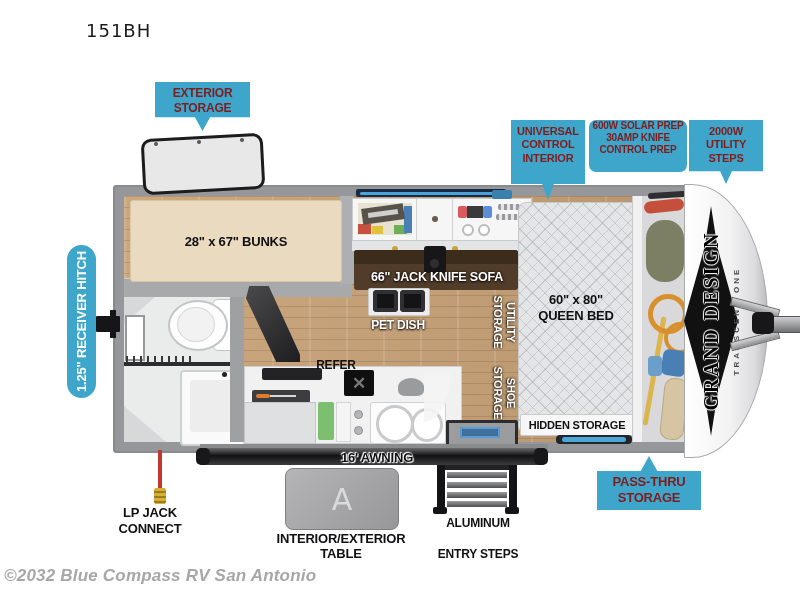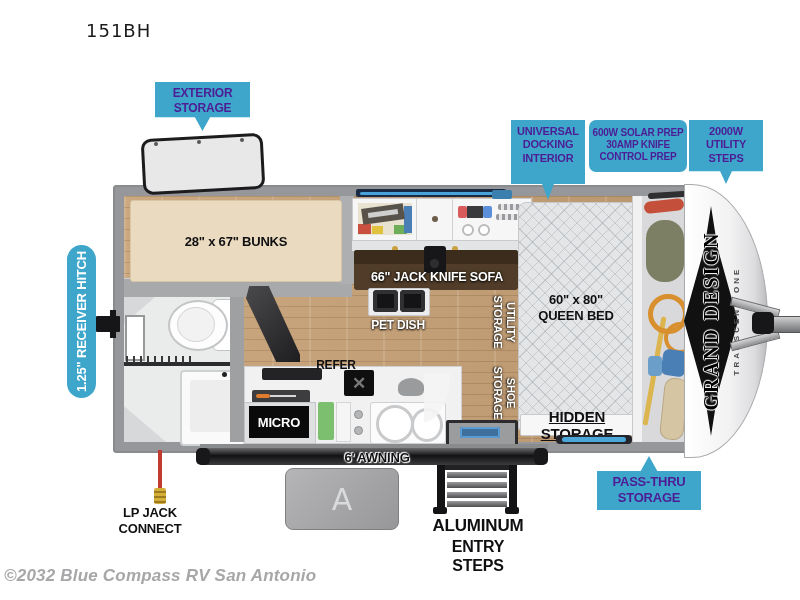--- a/index.html
+++ b/index.html
@@ -1,20 +1,20 @@
 <!DOCTYPE html>
 <html><head>
 <meta charset="utf-8">
 <style>
   html,body{margin:0;padding:0;background:#fff;}
   #canvas{position:relative;width:800px;height:600px;background:#fff;overflow:hidden;
           font-family:"Liberation Sans",sans-serif;}
   .abs{position:absolute;}
   
-  .callout{position:absolute;background:#3fa6cb;color:#4c1d95;font-weight:bold;text-align:center;
+  .callout{position:absolute;background:#3fa6cb;color:#7f1d1d;font-weight:bold;text-align:center;
            letter-spacing:-0.2px;}
   .co-line{display:block;line-height:1.22;}
   .pointer-down{clip-path:polygon(0 0,100% 0,100% 72%,58% 72%,50% 100%,42% 72%,0 72%);}
   .pointer-down3{clip-path:polygon(0 0,100% 0,100% 80%,58% 80%,50% 100%,42% 80%,0 80%);}
   .pointer-up{clip-path:polygon(0 28%,42% 28%,50% 0,58% 28%,100% 28%,100% 100%,0 100%);}
   .rounded{border-radius:7px;}
   
   .lbl{position:absolute;font-weight:bold;color:#101012;text-align:center;letter-spacing:-0.2px;}
   .lbl-w{color:#fff;text-shadow:0 1px 2px rgba(0,0,0,.9),0 0 3px rgba(0,0,0,.75);}
   .lbl-outline{text-shadow:0 0 2px #fff,0 0 2px #fff,1px 1px 1px #fff,-1px -1px 1px #fff;}
@@ -103,21 +103,21 @@
   </div>
 
   <div class="abs" style="left:518px;top:202px;width:116px;height:230px;background-color:#e3e5e6;border:1px solid #c6c8ca;border-radius:8px 0 0 8px;
               background-image:repeating-linear-gradient(45deg,rgba(155,160,166,.38) 0 1px,rgba(0,0,0,0) 1px 9px),
               repeating-linear-gradient(-45deg,rgba(155,160,166,.38) 0 1px,rgba(0,0,0,0) 1px 9px);"></div>
   <div class="abs" style="left:518px;top:292px;width:116px;text-align:center;line-height:1.25;">
     <span class="co-line lbl" style="position:static;font-size:13px;">60" x 80"</span>
     <span class="co-line lbl" style="position:static;font-size:13px;">QUEEN BED</span>
   </div>
   <div class="abs flexc" style="left:520px;top:414px;width:112px;height:20px;background:#f7f7f8;border:1px solid #c9cacc;border-radius:2px;">
-    <span class="lbl" style="position:static;font-size:15px;text-decoration:underline;">HIDDEN STORAGE</span>
+    <span class="lbl" style="position:static;font-size:11px;">HIDDEN STORAGE</span>
   </div>
   <div class="abs" style="left:556px;top:435px;width:76px;height:9px;background:#23252a;border-radius:4px;"></div>
   <div class="abs" style="left:562px;top:437px;width:64px;height:5px;background:#4aa7d8;border-radius:3px;"></div>
 
   <div class="abs" style="left:632px;top:196px;width:10px;height:246px;background:#f1f1f2;border-left:1px solid #c9cacc;"></div>
   <div class="abs" style="left:642px;top:196px;width:44px;height:246px;background:#d9d9db;"></div>
   <div class="abs" style="left:648px;top:192px;width:38px;height:6px;background:#2f2f31;border-radius:3px;transform:rotate(-4deg);"></div>
   <div class="abs" style="left:644px;top:200px;width:40px;height:12px;background:#c4503c;border-radius:6px;transform:rotate(-6deg);"></div>
   <div class="abs" style="left:646px;top:220px;width:38px;height:62px;background:#7c7f63;border-radius:18px;"></div>
   <div class="abs" style="left:652px;top:316px;width:5px;height:110px;background:#dcb54e;border-radius:2px;transform:rotate(10deg);"></div>
@@ -129,23 +129,20 @@
 
   <div class="abs" style="left:244px;top:366px;width:216px;height:76px;background:#f1f1f2;border:1px solid #cfd0d2;"></div>
   <div class="abs" style="left:262px;top:368px;width:60px;height:12px;background:#232325;border-radius:2px;"></div>
   <div class="abs" style="left:252px;top:390px;width:58px;height:13px;background:#3d3d3f;border-radius:2px;"></div>
   <div class="abs" style="left:256px;top:394px;width:14px;height:4px;background:#e07c2e;border-radius:2px;"></div>
   <div class="abs" style="left:270px;top:395px;width:26px;height:2px;background:#d8d8da;"></div>
   <div class="abs lbl" style="left:312px;top:358px;width:48px;font-size:12px;">REFER</div>
   <div class="abs flexc" style="left:344px;top:370px;width:30px;height:26px;background:#0f0f10;border-radius:2px;color:#77787a;font-size:17px;font-weight:bold;">✕</div>
   <div class="abs" style="left:398px;top:378px;width:26px;height:18px;background:#9a9b9d;border-radius:50% 50% 30% 30%;"></div>
   <div class="abs" style="left:244px;top:402px;width:70px;height:40px;background:#dfe0e2;border:1px solid #c4c5c7;"></div>
-  <div class="abs flexc" style="left:249px;top:406px;width:60px;height:32px;background:#0a0a0b;">
-    <span class="lbl" style="position:static;color:#fff;font-size:13px;">MICRO</span>
-  </div>
   <div class="abs" style="left:318px;top:402px;width:16px;height:38px;background:#7cbf6e;border-radius:2px;"></div>
   <div class="abs" style="left:336px;top:402px;width:13px;height:38px;background:#f5f5f6;border:1px solid #d5d5d7;"></div>
   <div class="abs" style="left:354px;top:410px;width:7px;height:7px;background:#b5b6b8;border-radius:50%;border:1px solid #8e8f91;"></div>
   <div class="abs" style="left:354px;top:426px;width:7px;height:7px;background:#b5b6b8;border-radius:50%;border:1px solid #8e8f91;"></div>
   <div class="abs" style="left:370px;top:402px;width:74px;height:40px;background:#fbfbfc;border:1px solid #cfd0d2;border-radius:3px;"></div>
   <div class="abs" style="left:376px;top:405px;width:32px;height:32px;background:#fff;border:3px solid #c9cacc;border-radius:50%;"></div>
   <div class="abs" style="left:411px;top:408px;width:26px;height:28px;background:#fff;border:3px solid #c9cacc;border-radius:50%;"></div>
 
   <div class="abs" style="left:424px;top:374px;width:26px;height:48px;background:#f4f4f5;border-radius:0 0 100% 0;opacity:.9;"></div>
   <div class="abs" style="left:446px;top:420px;width:66px;height:26px;background:#9b9c9e;border:3px solid #2c2c2e;border-radius:2px;"></div>
@@ -175,64 +172,65 @@
   <div class="abs" style="left:154px;top:142px;width:4px;height:4px;background:#555;border-radius:50%;"></div>
   <div class="abs" style="left:197px;top:140px;width:4px;height:4px;background:#555;border-radius:50%;"></div>
   <div class="abs" style="left:240px;top:138px;width:4px;height:4px;background:#555;border-radius:50%;"></div>
   <div class="callout pointer-down" style="left:155px;top:82px;width:95px;height:49px;font-size:12px;padding-top:4px;box-sizing:border-box;">
     <span class="co-line">EXTERIOR</span>
     <span class="co-line">STORAGE</span>
   </div>
 
   <div class="callout pointer-down3" style="left:511px;top:120px;width:74px;height:80px;font-size:11px;padding-top:5px;box-sizing:border-box;">
     <span class="co-line">UNIVERSAL</span>
-    <span class="co-line">DOCKING</span>
+    <span class="co-line">CONTROL</span>
     <span class="co-line">INTERIOR</span>
   </div>
-  <div class="callout rounded" style="left:589px;top:120px;width:98px;height:52px;font-size:10px;padding-top:7px;box-sizing:border-box;">
+  <div class="callout rounded" style="left:589px;top:120px;width:98px;height:52px;font-size:10px;padding-top:0;box-sizing:border-box;">
     <span class="co-line">600W SOLAR PREP</span>
     <span class="co-line">30AMP KNIFE</span>
     <span class="co-line">CONTROL PREP</span>
   </div>
   <div class="callout pointer-down3" style="left:689px;top:120px;width:74px;height:64px;font-size:11px;padding-top:5px;box-sizing:border-box;z-index:9;">
     <span class="co-line">2000W</span>
     <span class="co-line">UTILITY</span>
     <span class="co-line">STEPS</span>
   </div>
 
   <div class="abs" style="left:200px;top:444px;width:348px;height:6px;background:#8a8b8d;"></div>
   <div class="abs" style="left:196px;top:448px;width:352px;height:17px;border-radius:8px;background:linear-gradient(180deg,#6a6a6c,#121214 45%,#3c3c3e);z-index:5;"></div>
   <div class="abs" style="left:196px;top:448px;width:14px;height:17px;background:#18181a;border-radius:5px;z-index:5;"></div>
   <div class="abs" style="left:534px;top:448px;width:14px;height:17px;background:#18181a;border-radius:5px;z-index:5;"></div>
-  <div class="abs flexc lbl lbl-outline" style="left:322px;top:450px;width:110px;height:15px;font-size:13px;z-index:6;">6' AWNING</div>
+  <div class="abs flexc lbl lbl-outline" style="left:322px;top:450px;width:110px;height:15px;font-size:13px;z-index:6;">16' AWNING</div>
 
   <div class="abs" style="left:158px;top:450px;width:4px;height:40px;background:#c13a2d;"></div>
   <div class="abs" style="left:154px;top:488px;width:12px;height:16px;border-radius:2px;
               background:repeating-linear-gradient(180deg,#d4af37 0 3px,#9c7a1e 3px 5px);"></div>
   <div class="abs" style="left:108px;top:505px;width:84px;text-align:center;line-height:1.15;">
     <span class="co-line lbl" style="position:static;font-size:13px;">LP JACK</span>
     <span class="co-line lbl" style="position:static;font-size:13px;">CONNECT</span>
   </div>
 
   <div class="abs flexc" style="left:285px;top:468px;width:112px;height:60px;background:linear-gradient(135deg,#b5b5b7,#97979a);border:1px solid #7e7f81;border-radius:8px;">
     <span style="font-size:30px;color:#d9dadc;font-family:'DejaVu Sans',sans-serif;">A</span>
   </div>
+  <div class="abs lbl" style="left:256px;top:531px;width:170px;font-size:13px;">INTERIOR/EXTERIOR TABLE</div>
 
   <div class="abs" style="left:437px;top:460px;width:80px;height:10px;background:#222224;border-radius:2px;"></div>
   <div class="abs" style="left:437px;top:462px;width:8px;height:48px;background:#141416;"></div>
   <div class="abs" style="left:509px;top:462px;width:8px;height:48px;background:#141416;"></div>
   <div class="abs" style="left:447px;top:472px;width:60px;height:6px;background:linear-gradient(180deg,#9a9b9d,#4e4e50);"></div>
   <div class="abs" style="left:447px;top:482px;width:60px;height:6px;background:linear-gradient(180deg,#9a9b9d,#4e4e50);"></div>
   <div class="abs" style="left:447px;top:492px;width:60px;height:6px;background:linear-gradient(180deg,#9a9b9d,#4e4e50);"></div>
   <div class="abs" style="left:447px;top:501px;width:60px;height:6px;background:linear-gradient(180deg,#9a9b9d,#4e4e50);"></div>
   <div class="abs" style="left:433px;top:507px;width:14px;height:7px;background:#141416;border-radius:2px;"></div>
   <div class="abs" style="left:505px;top:507px;width:14px;height:7px;background:#141416;border-radius:2px;"></div>
   <div class="abs" style="left:428px;top:516px;width:100px;text-align:center;line-height:1.15;">
-    <span class="co-line lbl" style="position:static;font-size:17px;">ALUMINUM</span>
-    <span class="co-line lbl" style="position:static;font-size:16px;">ENTRY STEPS</span>
+    <span class="co-line lbl" style="position:static;font-size:12px;">ALUMINUM</span>
+    <span class="co-line lbl" style="position:static;font-size:12px;margin-top:16px;">ENTRY STEPS</span>
   </div>
 
   <div class="callout pointer-up" style="left:597px;top:456px;width:104px;height:54px;font-size:13px;padding-top:18px;box-sizing:border-box;z-index:9;">
     <span class="co-line">PASS-THRU</span>
     <span class="co-line">STORAGE</span>
   </div>
 
   <div class="abs" style="left:4px;top:566px;font-size:17px;font-weight:bold;font-style:italic;color:#a7a7a9;letter-spacing:0.2px;">©2032 Blue Compass RV San Antonio</div>
 
 </div>

